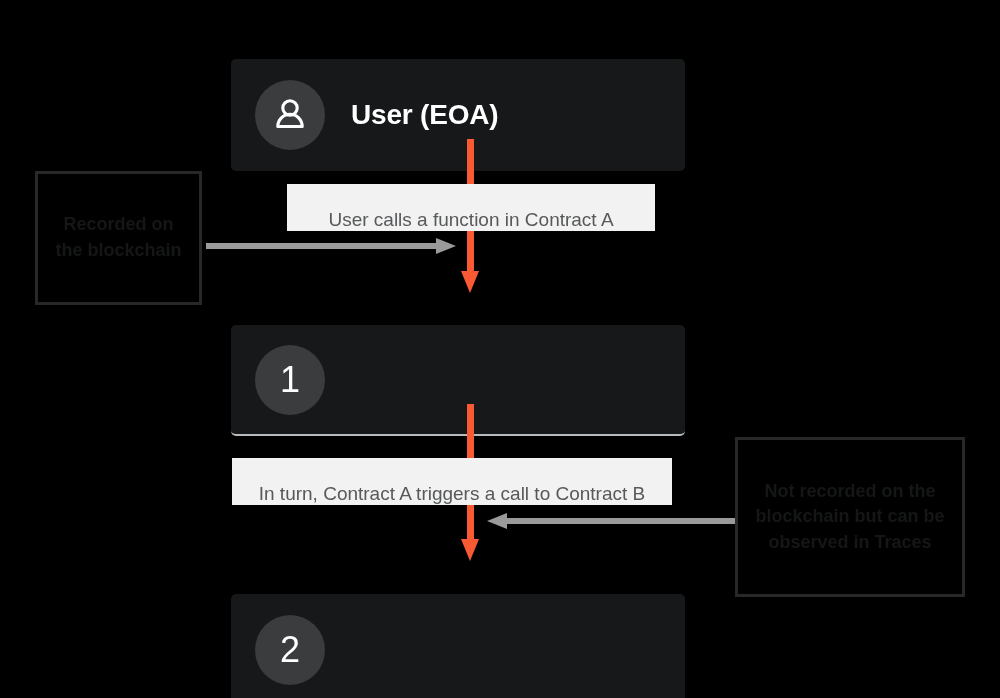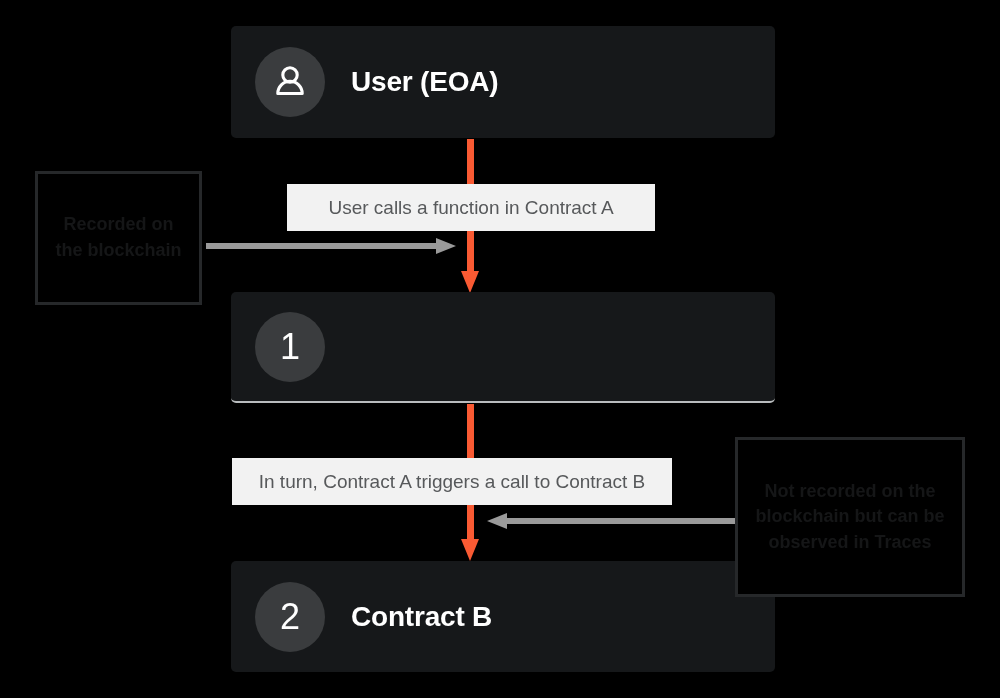--- a/index.html
+++ b/index.html
@@ -17,26 +17,27 @@
     position: relative;
     width: 1000px;
     height: 698px;
     background: #000000;
   }
 
   
   .node {
     position: absolute;
     left: 231px;
-    width: 544px;
+    width: 454px;
     background: #16181a;
     border-radius: 5px;
     display: flex;
     align-items: center;
     padding-left: 24px;
+    margin-top: 33px;
   }
 
   .node-user     { top: 26px;  height: 112px; }
   .node-a        { top: 292px; height: 111px; border-bottom: 2px solid #b9bcbe; }
   .node-b        { top: 561px; height: 111px; }
 
   .node-badge {
     width: 70px;
     height: 70px;
     border-radius: 50%;
@@ -62,21 +63,21 @@
     white-space: nowrap;
   }
 
   
   .edge-label {
     position: absolute;
     background: #f2f2f2;
     color: #57595b;
     font-size: 19px;
     display: flex;
-    align-items: center;
+    align-items: flex-end;
     justify-content: center;
     white-space: nowrap;
   }
   .edge-label-1 { left: 287px; top: 184px; width: 368px; height: 47px; }
   .edge-label-2 { left: 232px; top: 458px; width: 440px; height: 47px; }
 
   
   .arrow-v {
     position: absolute;
     left: 464px;
@@ -194,21 +195,20 @@
     <span>In turn, Contract A triggers a call to Contract B</span>
   </div>
 
   <div class="arrow-v arrow-v-2b">
     <div class="shaft"></div>
     <div class="head"></div>
   </div>
 
   <div class="node node-b">
     <div class="node-badge">2</div>
-    <div class="node-title">Contract B</div>
   </div>
 
   <div class="annotation annotation-left">
     <span>Recorded on the blockchain</span>
   </div>
   <div class="arrow-h arrow-left-to-right">
     <div class="shaft"></div>
     <div class="head"></div>
   </div>
 

